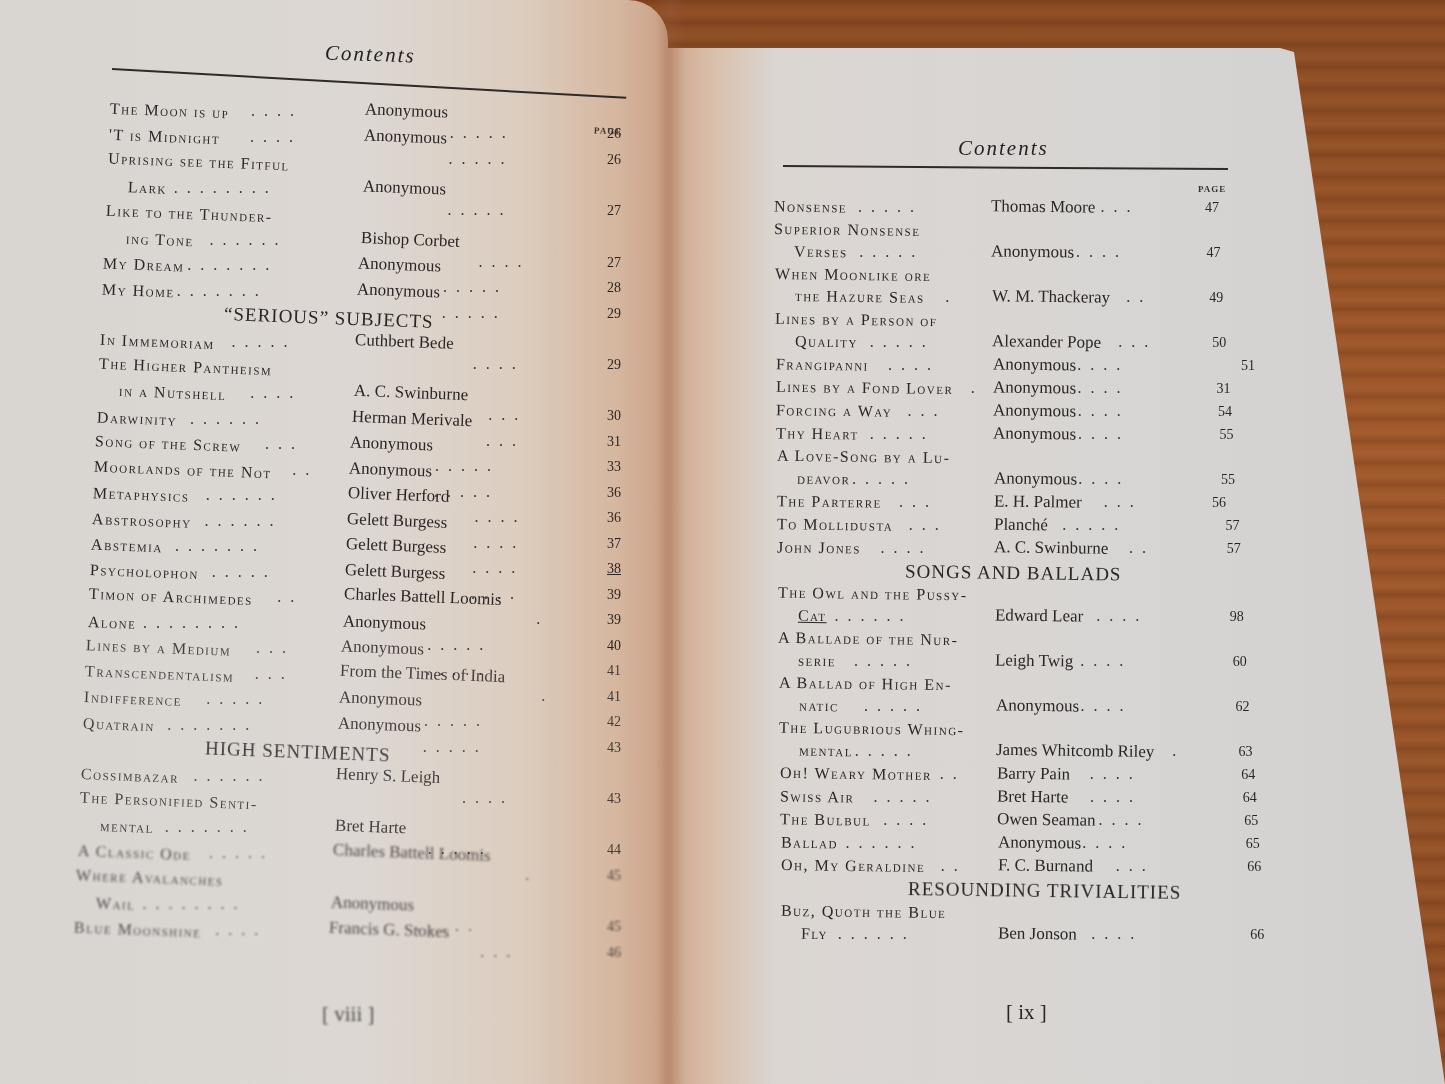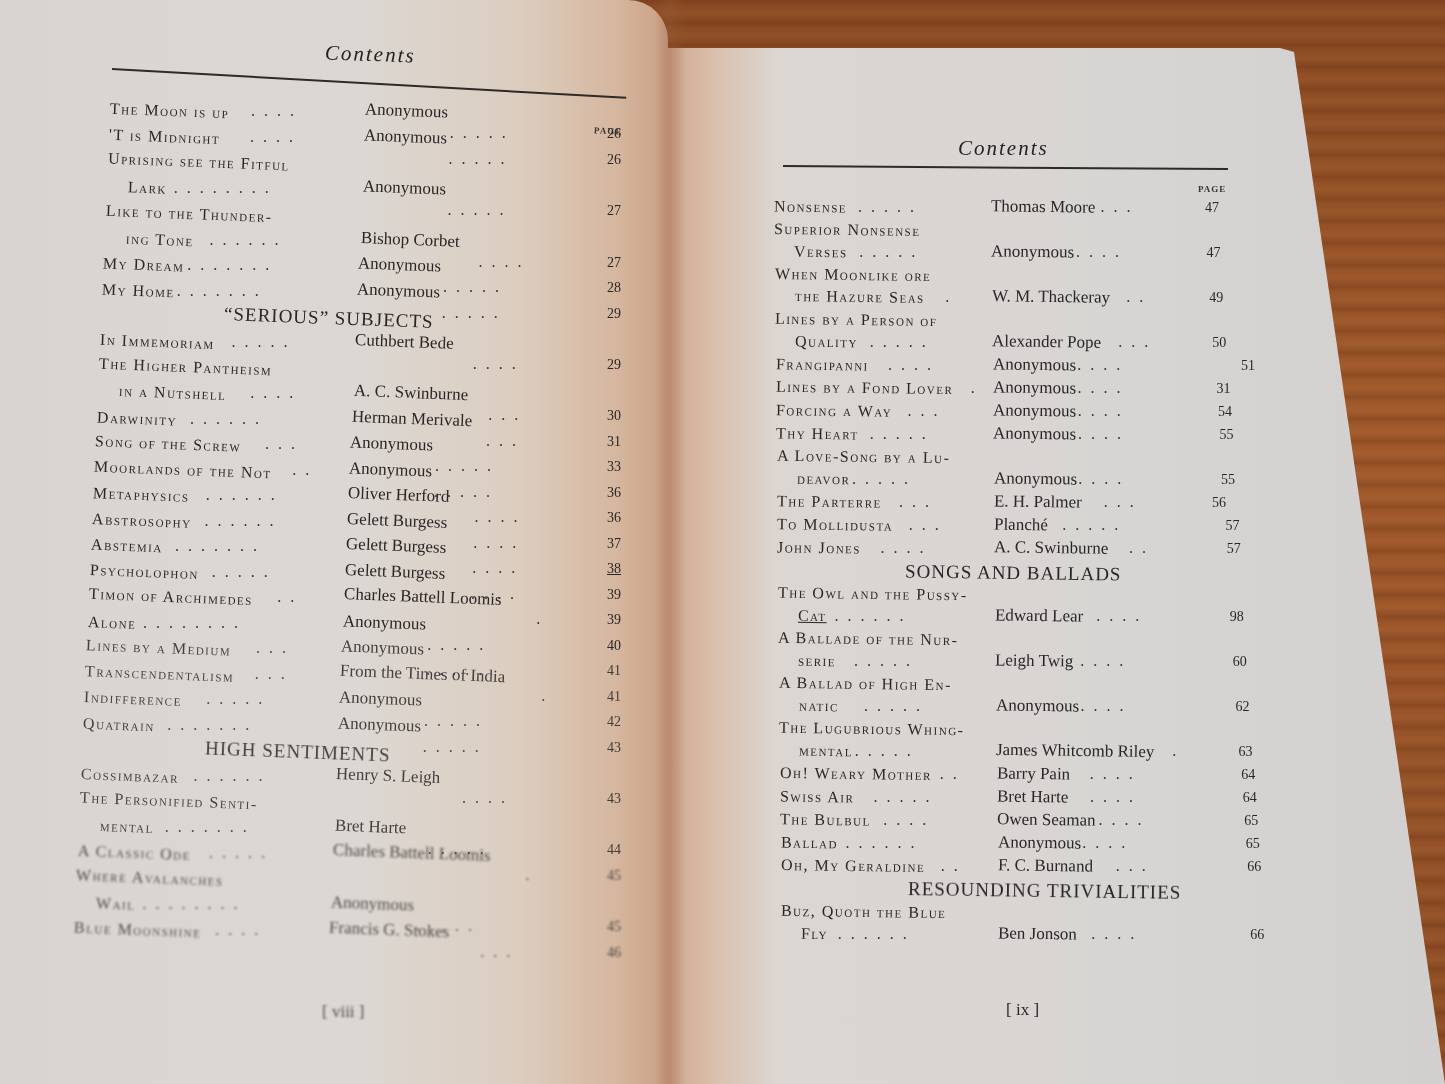--- a/index.html
+++ b/index.html
@@ -35,21 +35,21 @@
     position:absolute; font-style:italic; font-size:21px; letter-spacing:2px; color:#222;
   }
   .rule { position:absolute; height:2px; background:#2d2a28; transform-origin:left center; }
   .page-label { position:absolute; font-size:9px; letter-spacing:1px; font-weight:bold; color:#3a3432; }
   .entry { position:absolute; font-size:16px; white-space:nowrap; }
   .title { font-variant: small-caps; letter-spacing:1.5px; }
   .author { position:absolute; white-space:nowrap; font-size:17px; }
   .dots { position:absolute; white-space:nowrap; letter-spacing:9px; color:#3a3432; }
   .pnum { position:absolute; font-size:14px; }
   .section { position:absolute; font-size:19px; letter-spacing:1px; white-space:nowrap; }
-  .folio { position:absolute; font-size:17px; }
+  .folio { position:absolute; font-size:21px; }
   .blur1 { filter: blur(0.3px); }
   .blur2 { filter: blur(0.7px); opacity:0.85; }
   .blur3 { filter: blur(1.1px); opacity:0.78; }
 </style>
 </head>
 <body>
 
 <div class="wood-grain"></div>
 
 <div class="page page-left">

